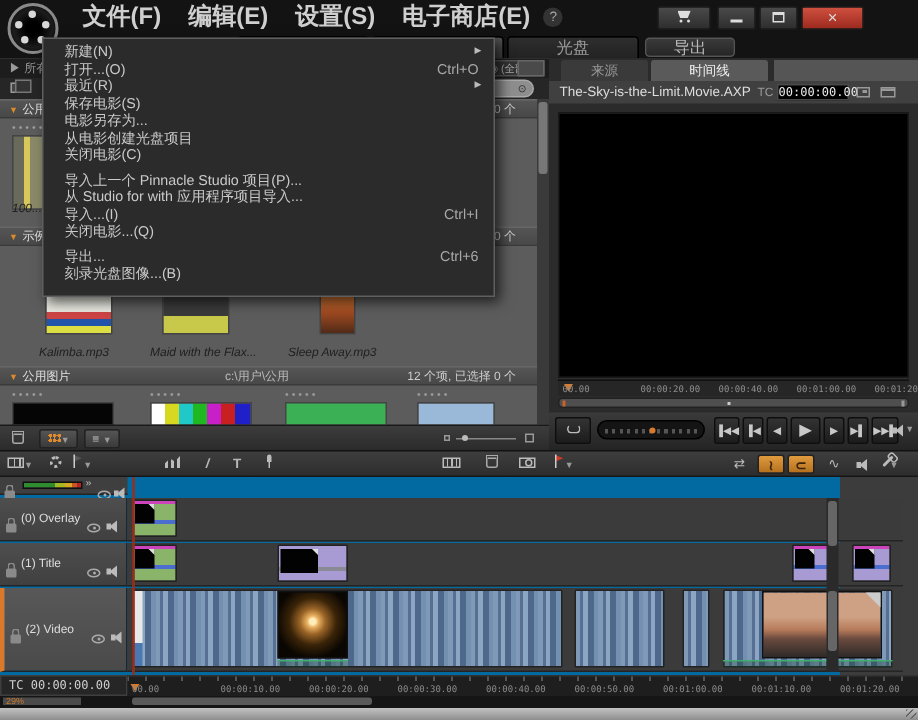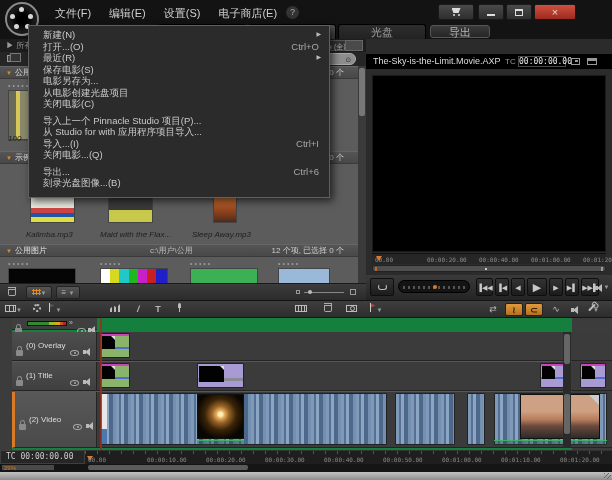--- a/index.html
+++ b/index.html
@@ -7,21 +7,21 @@
   #win { position:relative; width:612px; height:480px; background:#3c3c3c; overflow:hidden; }
 
   
   .titlebar { position:absolute; left:0; top:0; width:612px; height:24px; background:#131313; }
   .logo { position:absolute; left:5px; top:2px; width:34px; height:34px; border-radius:50%;
           background:radial-gradient(circle at 50% 50%, #000 22%, #1c1c1c 60%, #000 100%);
           border:2px solid #8a8a8a; z-index:60; }
   .logo:after { content:""; position:absolute; left:12px; top:3px; width:5px; height:5px; border-radius:50%; background:#d8d8d8;
           box-shadow:-9px 7px 0 #d8d8d8, 9px 7px 0 #d8d8d8, -5px 17px 0 #d8d8d8, 6px 17px 0 #d8d8d8; }
   .menubar { position:absolute; left:46px; top:0; height:24px; line-height:24px; }
-  .menubar span.m { display:inline-block; padding:0 9px; font-size:11px; color:#cfcfcf; }
+  .menubar span.m { display:inline-block; padding:0 9px; font-size:16px; color:#cfcfcf;font-weight:bold; }
   .help-btn { display:inline-block; width:13px; height:13px; line-height:13px; border-radius:50%; background:#333;
           color:#aaa; font-size:9px; text-align:center; vertical-align:middle; }
   .winctl { position:absolute; top:4px; height:16px; font-size:10px; color:#ddd; text-align:center; line-height:15px;
           background:linear-gradient(#4a4a4a,#2e2e2e); border:1px solid #1a1a1a; border-radius:2px; }
   .wc-cart { left:438px; width:36px; }
   .wc-min { left:478px; width:26px; }
   .wc-max { left:506px; width:26px; }
   .wc-close { left:534px; width:42px; background:linear-gradient(#d05040,#9c2a1e); font-size:11px; }
   .i-cart { display:inline-block; width:11px; height:8px; position:relative; }
   .i-cart:before { content:""; position:absolute; left:1px; top:0; width:9px; height:5px; background:#ddd;
@@ -88,21 +88,21 @@
   .zoomctl .sq-s { position:absolute; left:0; top:1px; width:4px; height:4px; border:1px solid #999; }
   .zoomctl .line { position:absolute; left:8px; top:3px; width:40px; height:1px; background:#888; }
   .zoomctl .dot { position:absolute; left:12px; top:1px; width:4px; height:4px; border-radius:50%; background:#bbb; }
   .zoomctl .sq-l { position:absolute; right:0; top:0; width:6px; height:6px; border:1px solid #999; }
 
   
   .preview { position:absolute; left:366px; top:39px; width:246px; height:261px; background:#2b2b2b; }
   .pv-tabs { position:absolute; left:0; top:0; width:246px; height:15px; background:#2b2b2b; }
   .pv-tab { position:absolute; top:1px; height:14px; line-height:14px; text-align:center; font-size:9px; border-radius:2px 2px 0 0; }
   .pv-strip { position:absolute; left:150px; top:1px; width:96px; height:14px; background:#555; }
-  .pv-info { position:absolute; left:0; top:15px; width:246px; height:15px; background:#000000; color:#ddd; font-size:9px; line-height:15px;padding-left:35px; }
+  .pv-info { position:absolute; left:0; top:15px; width:246px; height:15px; background:#404040; color:#ddd; font-size:9px; line-height:15px;padding-left:35px; }
   .pv-title { position:absolute; left:7px; white-space:nowrap; }
   .pv-tc-l { position:absolute; left:139px; color:#999; font-size:8px; }
   .pv-tc { position:absolute; left:152px; top:2px; width:48px; height:11px; background:#000; border:1px solid #4a4a4a;
           font-family:"DejaVu Sans Mono", monospace; font-size:8px; line-height:10px; text-align:center; color:#e8e8e8; }
   .i-popout { position:absolute; left:205px; top:4px; width:9px; height:7px; border:1px solid #999; }
   .i-popout:after { content:""; position:absolute; right:1px; top:1px; width:3px; height:2px; background:#999; }
   .i-fullscr { position:absolute; left:221px; top:4px; width:10px; height:7px; border:1px solid #999; background:linear-gradient(#999 0 2px, transparent 2px); }
   .pv-video { position:absolute; left:6px; top:36px; width:234px; height:177px; background:#000; border:1px solid #1a1a1a; }
   .pv-ruler { position:absolute; left:6px; top:214px; width:234px; height:11px; background:#262626;
           border-top:1px solid #111; font-family:"DejaVu Sans Mono", monospace; font-size:6px; color:#8e8e8e; }
@@ -142,21 +142,21 @@
   .i-mic:after { content:""; position:absolute; left:2px; top:5px; width:1px; height:4px; background:#bbb; }
   .i-cam { display:inline-block; width:11px; height:7px; border:1px solid #bbb; position:relative; }
   .i-cam:after { content:""; position:absolute; left:3px; top:0px; width:3px; height:3px; border:1px solid #bbb; border-radius:50%; }
   .i-film { display:inline-block; width:12px; height:7px; border:1px solid #bbb; background:repeating-linear-gradient(90deg,transparent 0 2px,#bbb 2px 3px); }
   .i-wrench { display:inline-block; width:2px; height:9px; background:#bbb; border-radius:1px; transform:rotate(45deg); position:relative; }
   .i-wrench:after { content:""; position:absolute; left:-2px; top:-2px; width:5px; height:3px; border:1px solid #bbb; border-radius:2px; }
   .i-trim { display:inline-block; color:#bbb; font-size:9px; }
   .caret { font-size:6px; color:#999; }
 
   
-  .tl { position:absolute; left:12px; top:318px; width:560px; height:132px; background:#15803d; }
+  .tl { position:absolute; left:0; top:318px; width:560px; height:132px; background:#0369a1; }
   .tl-meter-row { position:absolute; left:0; top:0; width:85px; height:12px; background:#3f3f3f; border-bottom:1px solid #242424; }
   .meter { position:absolute; left:15px; top:3px; width:40px; height:5px; border:1px solid #111;
           background:linear-gradient(90deg,#2e8b2e 0 55%,#a8b822 55% 72%,#d8a822 72% 84%,#c85522 84% 93%,#b82222 93% 100%); }
   .trk { position:absolute; left:0; width:612px; }
   .trk-h { position:absolute; left:0; top:0; width:85px; height:100%; background:linear-gradient(#4e4e4e,#404040); border-bottom:1px solid #242424; border-right:1px solid #242424; }
   .trk.active .trk-h { background:linear-gradient(#585858,#4a4a4a); border-left:3px solid #d87a2a; }
   .trk-name { position:absolute; left:14px; top:50%; margin-top:-5px; font-size:8px; color:#ddd; white-space:nowrap; }
   .trk-c { position:absolute; left:85px; top:0; width:517px; height:100%; background:#3b3b3b; border-bottom:1px solid #242424; }
   .i-lock { display:inline-block; width:7px; height:6px; background:#8a8a8a; border-radius:1px; position:relative; }
   .i-lock:before { content:""; position:absolute; left:1px; top:-4px; width:3px; height:4px; border:1px solid #8a8a8a; border-bottom:none; border-radius:3px 3px 0 0; }
@@ -289,20 +289,25 @@
       <span class="zoomctl">
         <span class="sq-s"></span>
         <span class="line"></span>
           <span class="dot"></span>
         <span class="sq-l"></span>
       </span>
     </div>
   </div>
 
   <div class="preview">
+    <div class="pv-tabs">
+      <div class="pv-tab" style="left:8px;width:58px;background:#3a3a3a;color:#999;">来源</div>
+      <div class="pv-tab" style="left:68px;width:78px;background:#5a5a5a;color:#eee;">时间线</div>
+      <div class="pv-strip"></div>
+    </div>
     <div class="pv-info">
       <span class="pv-title">The-Sky-is-the-Limit.Movie.AXP</span>
       <span class="pv-tc-l">TC</span>
       <span class="pv-tc">00:00:00.00</span>
       <span class="i-popout"></span>
       <span class="i-fullscr"></span>
     </div>
     <div class="pv-video"></div>
     <div class="pv-ruler" id="pvRuler">
         <span class="pv-mark"></span>

